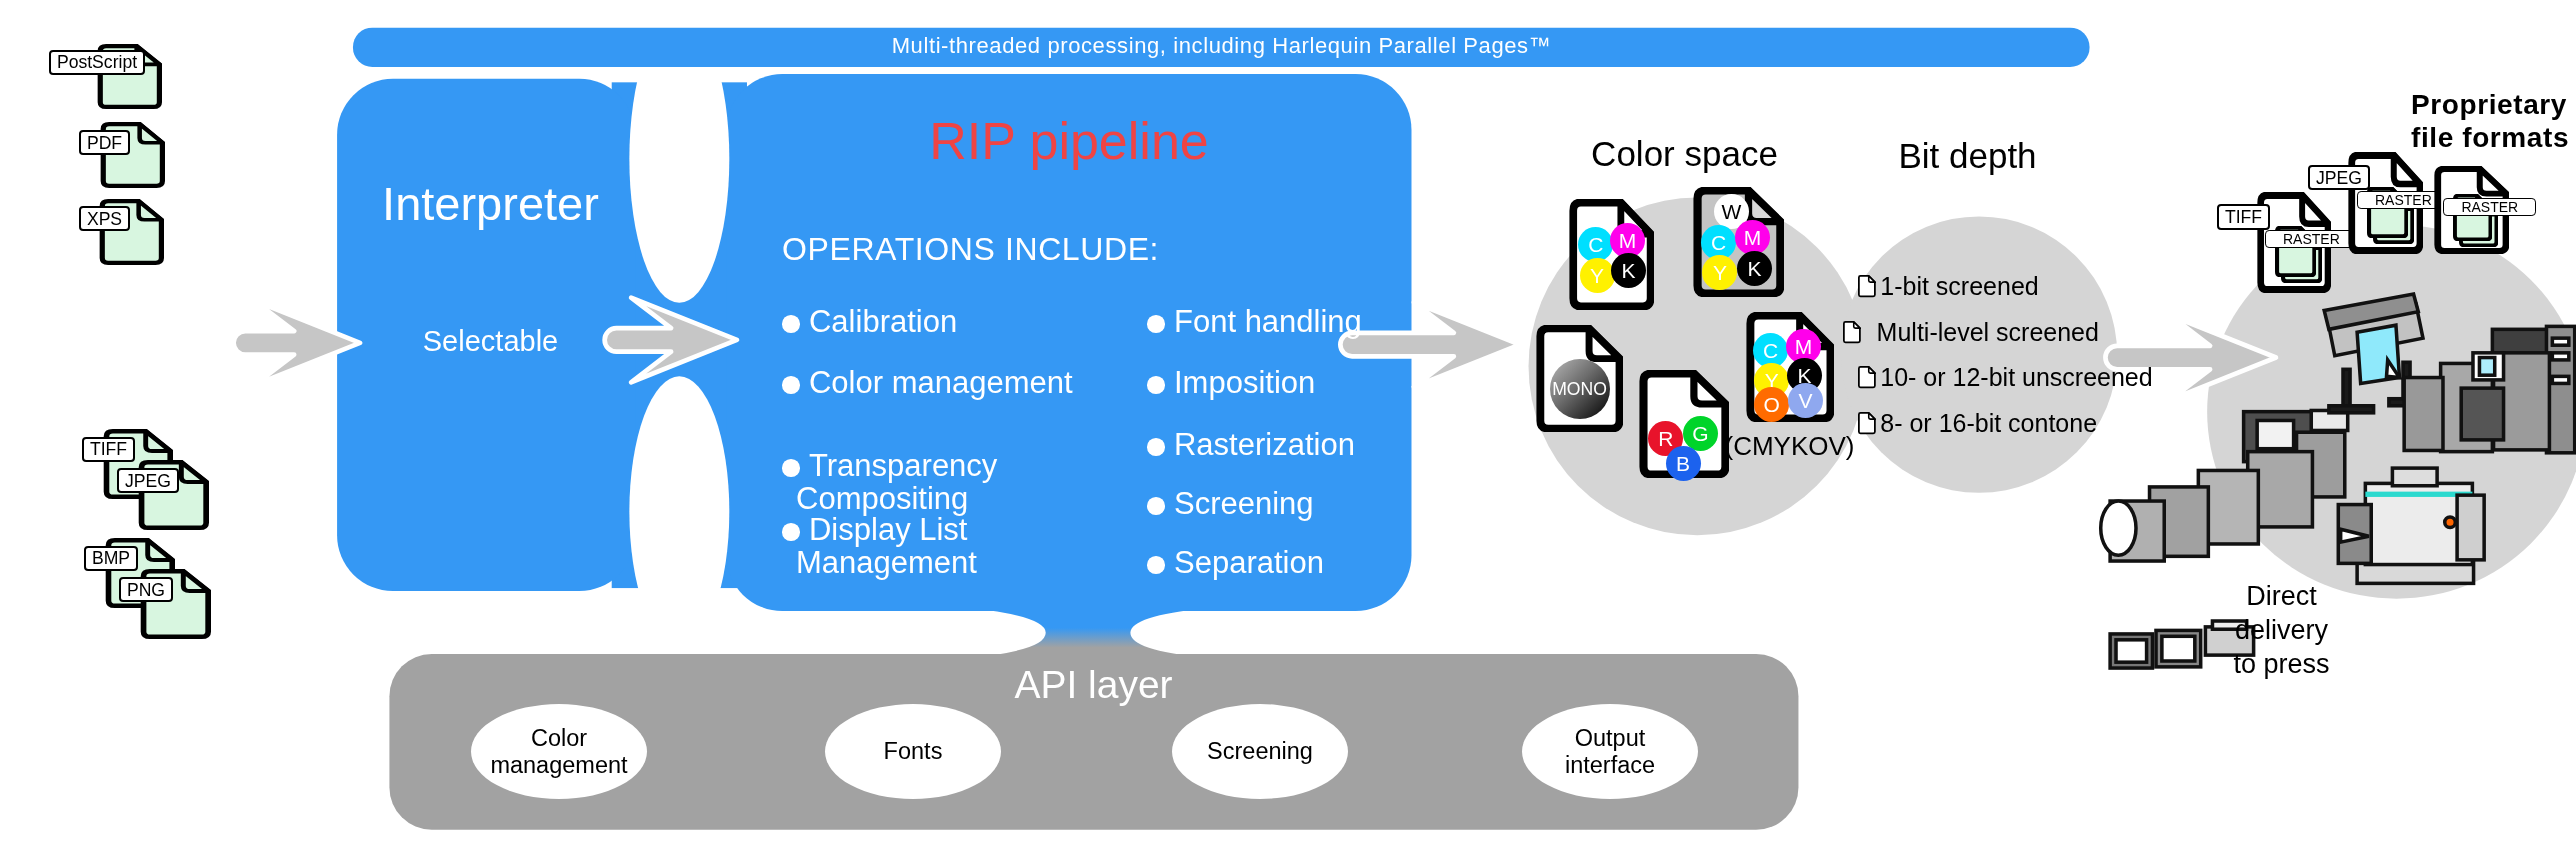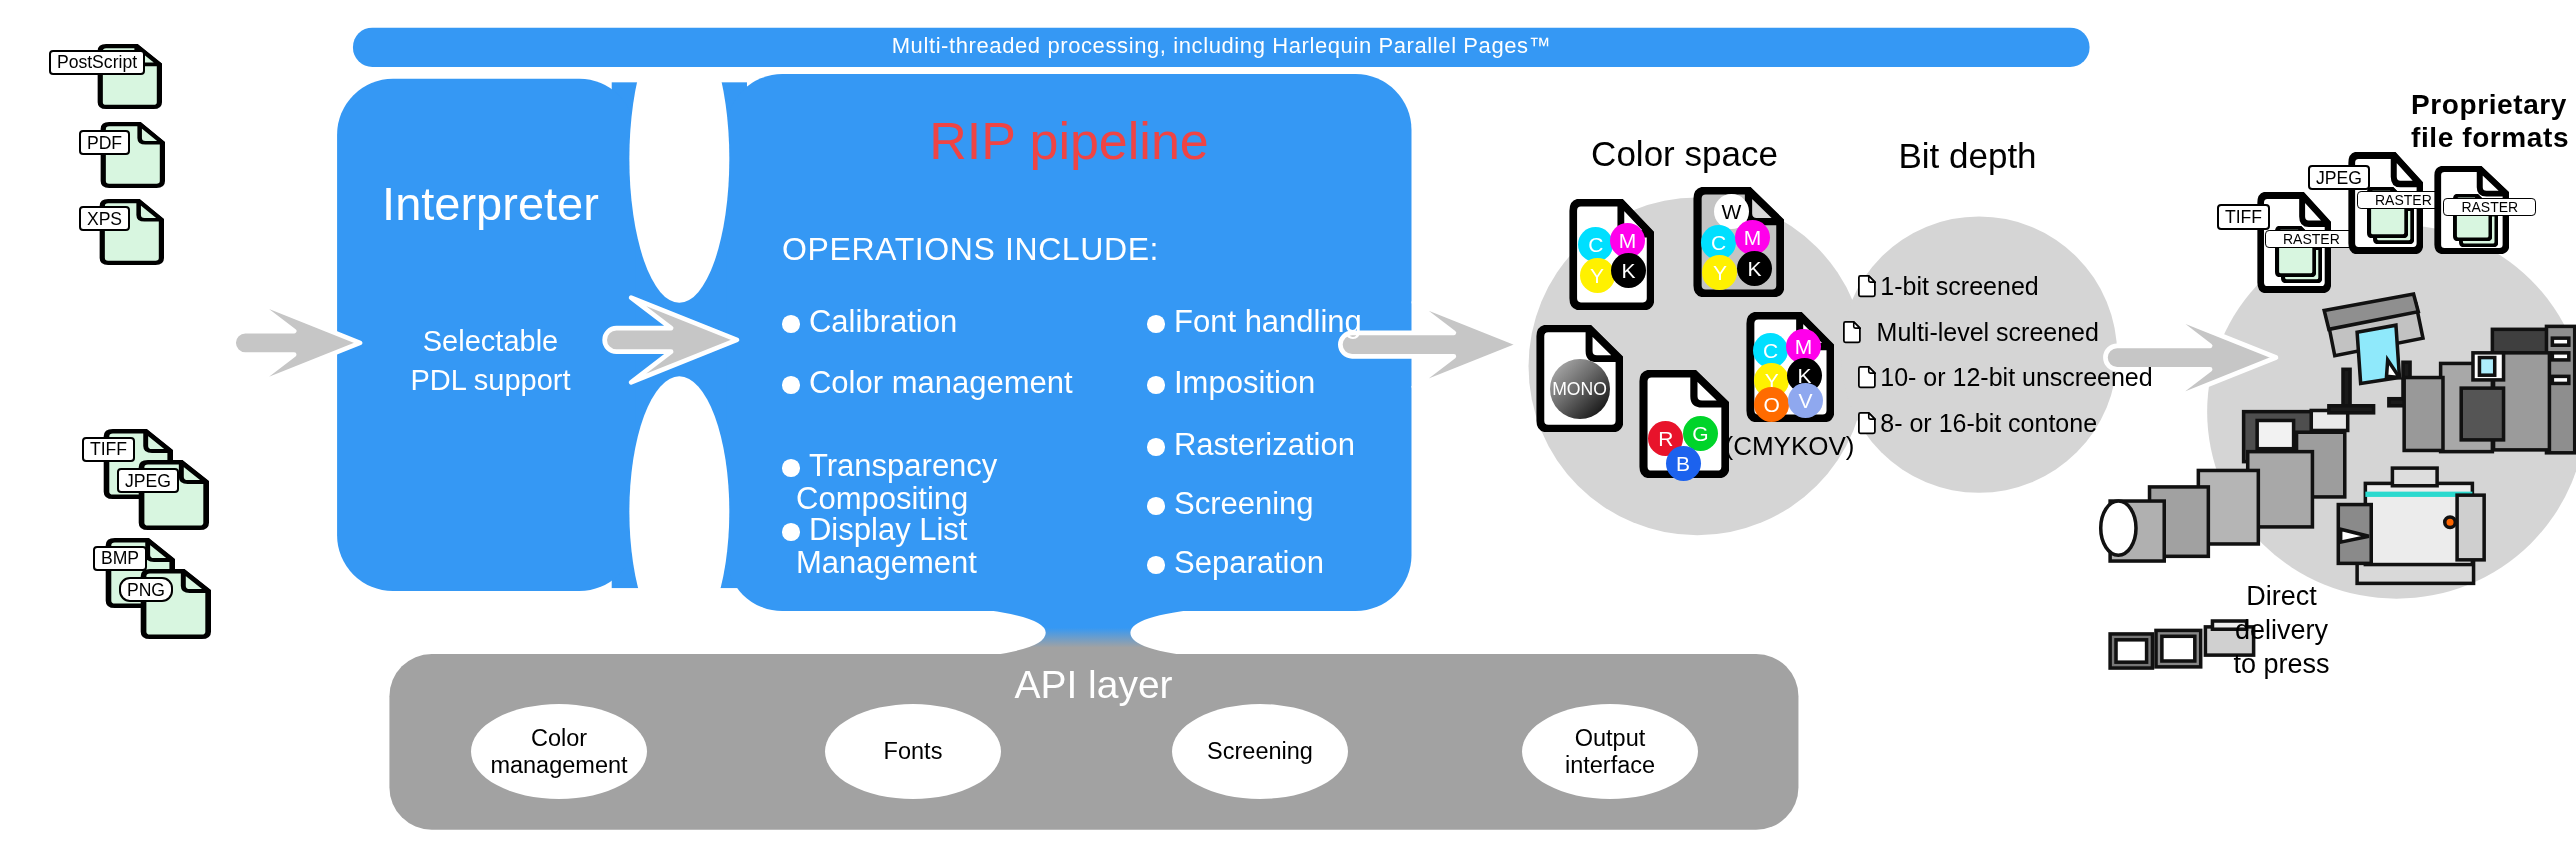--- a/index.html
+++ b/index.html
@@ -151,21 +151,20 @@
       <rect x="3762" y="1056" width="58" height="14" fill="#efefef"></rect>
     </g>
   </g>
 </svg>
 
 <div class="abs banner-text">Multi-threaded processing, including Harlequin Parallel Pages™</div>
 
 <div class="abs interp-title">Interpreter</div>
 <div class="abs interp-sub">
   <div>Selectable</div>
-  <div>PDL support</div>
 </div>
 
 <div class="abs rip-title">RIP pipeline</div>
 <div class="abs ops-heading">OPERATIONS INCLUDE:</div>
 
 <div class="op-item" style="left:782px;top:305px;">
   <span class="b"></span><span>Calibration</span>
 </div>
 <div class="op-item" style="left:782px;top:366px;">
   <span class="b"></span><span>Color management</span>
@@ -255,22 +254,22 @@
         <path d="M14,4 H61 L96,39 V111 Q96,120 87,120 H14 Q5,120 5,111 V13 Q5,4 14,4 Z" fill="#d8f6e0" stroke="#000" stroke-width="8"></path>
         <path d="M61,4 V30 Q61,39 70,39 H96 Z" fill="#d8f6e0" stroke="#000" stroke-width="7"></path>
       </svg>
   </div>
   <div class="doc" style="left:56px;top:31px;width:71px;height:70px;">
     <svg viewBox="0 0 100 124" preserveAspectRatio="none">
         <path d="M14,4 H61 L96,39 V111 Q96,120 87,120 H14 Q5,120 5,111 V13 Q5,4 14,4 Z" fill="#d8f6e0" stroke="#000" stroke-width="8"></path>
         <path d="M61,4 V30 Q61,39 70,39 H96 Z" fill="#d8f6e0" stroke="#000" stroke-width="7"></path>
       </svg>
   </div>
-  <div class="tag" style="left:0;top:7.6px;margin-left:9px;">BMP</div>
-  <div class="tag" style="left:35px;top:39px;border-radius:11px;">PNG</div>
+  <div class="tag" style="left:0;top:7.6px;">BMP</div>
+  <div class="tag" style="left:35px;top:39px;">PNG</div>
 </div>
 
 <div class="cdoc" style="left:1569px;top:199px;width:85px;height:111px;">
   <svg viewBox="0 0 100 124" preserveAspectRatio="none" style="position:absolute;inset:0;width:100%;height:100%;">
       <path d="M14,4 H61 L96,39 V111 Q96,120 87,120 H14 Q5,120 5,111 V13 Q5,4 14,4 Z" fill="#ffffff" stroke="#000" stroke-width="9"></path>
       <path d="M61,4 V30 Q61,39 70,39 H96 Z" fill="#ffffff" stroke="#000" stroke-width="8"></path>
     </svg>
   <div class="cdot" style="left: 9.4px; top: 28px; background-color: rgb(0, 223, 255);">C</div>
   <div class="cdot" style="left: 41px; top: 23.5px; background-color: rgb(255, 0, 235);">M</div>
   <div class="cdot" style="left: 10.6px; top: 59px; background-color: rgb(255, 241, 0);">Y</div>

